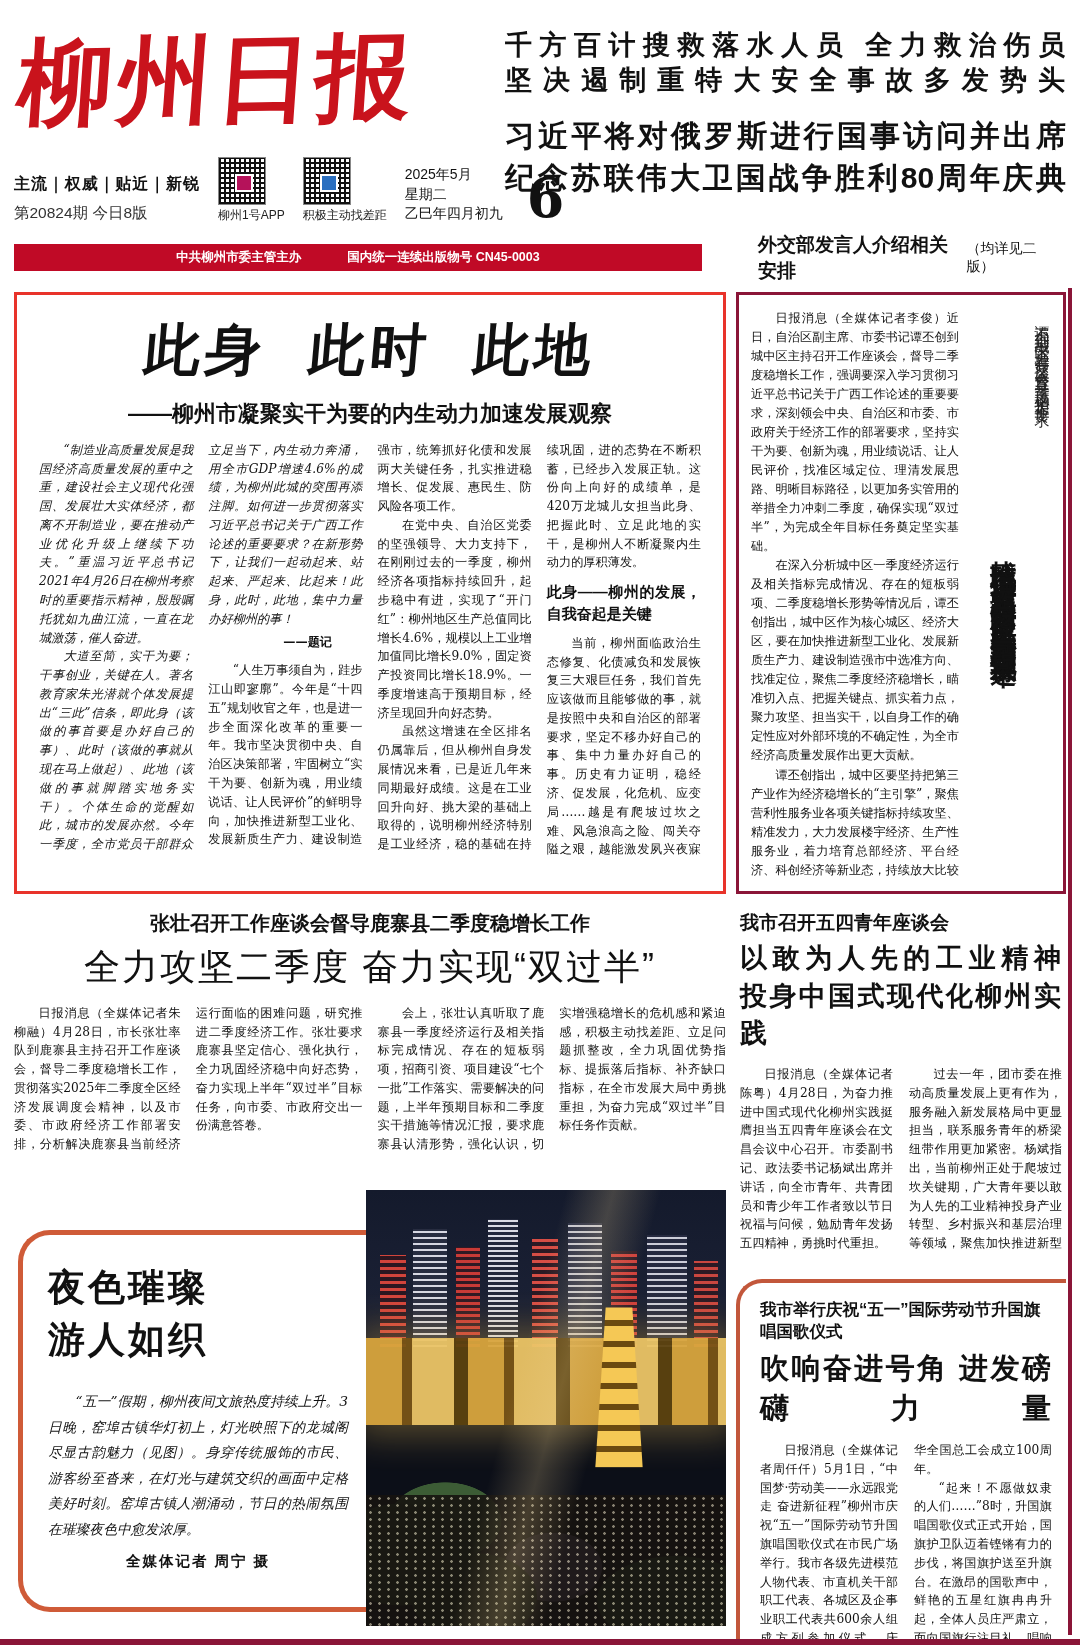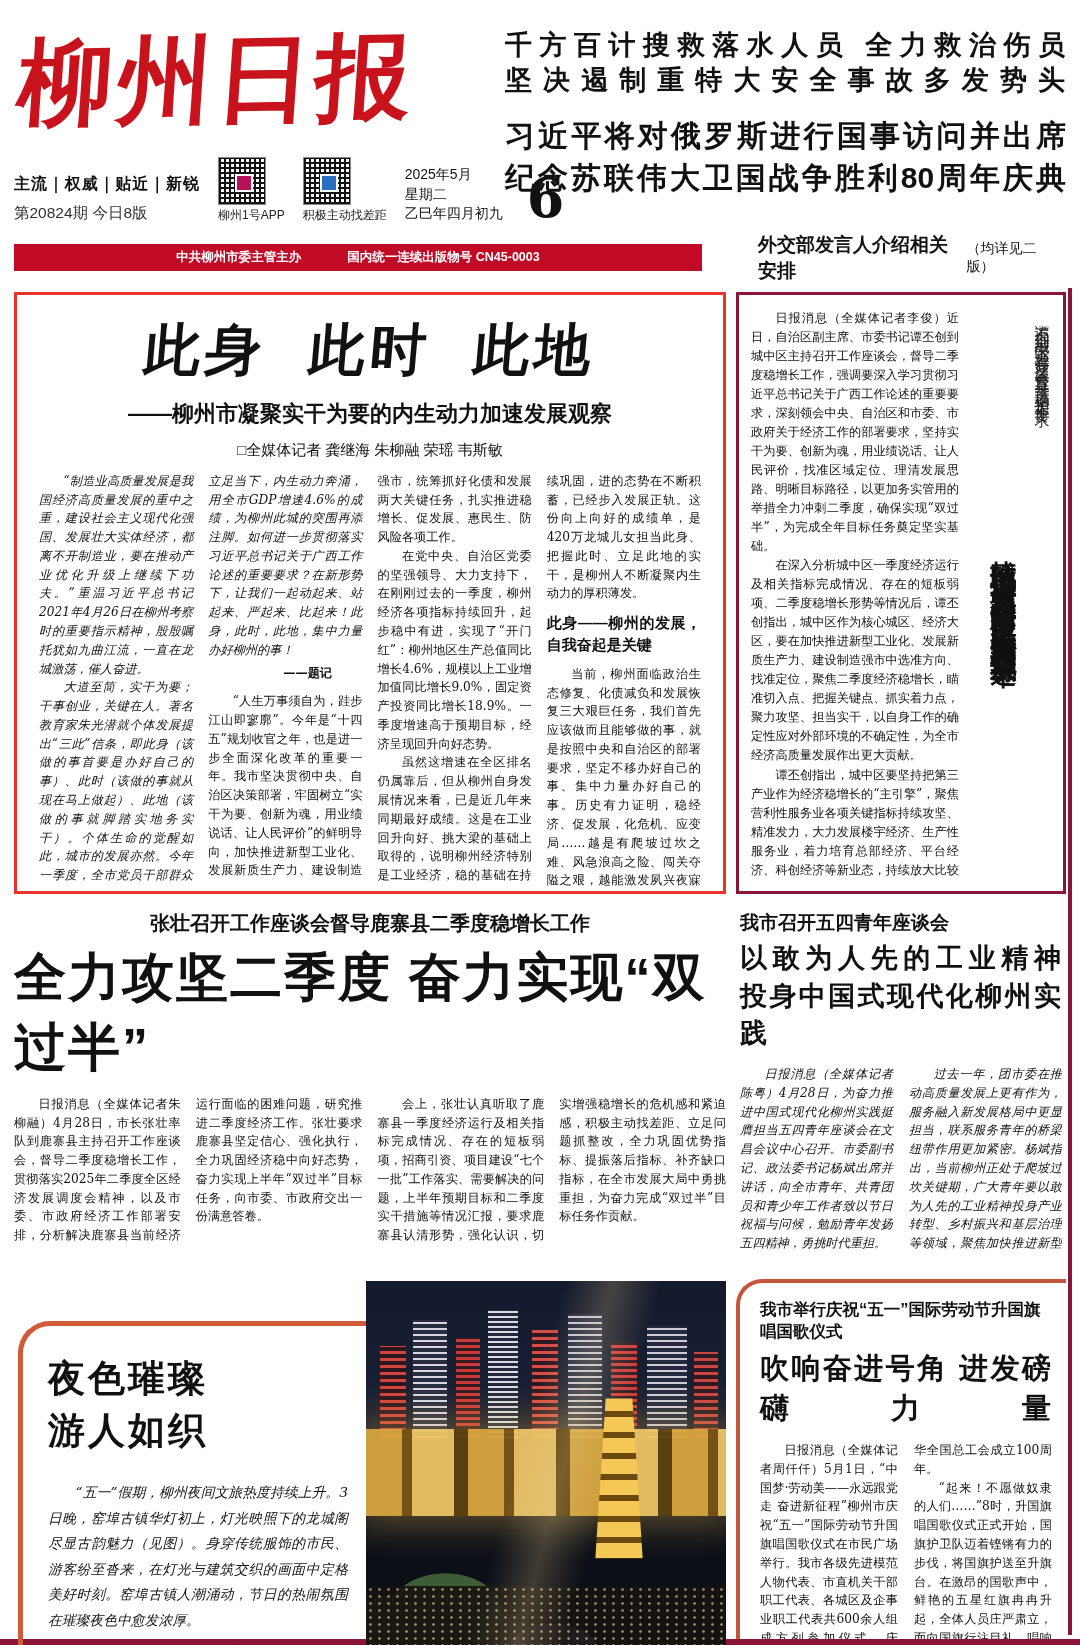--- a/index.html
+++ b/index.html
@@ -57,21 +57,21 @@
   .cols p.kai{font-style:italic;}
   .cols p.sign{text-align:right;text-indent:0;font-weight:bold;padding-right:2.5em;margin:4px 0 10px;}
   .cols p.subhead{font-family:"Liberation Sans",sans-serif;font-weight:900;font-size:15px;text-indent:0;
                   margin:9px 0;line-height:1.45;}
   .lead-cols{column-count:4;column-gap:15px;height:425px;}
 
   
   .zhang{margin-top:16px;}
   .sec-eyebrow{text-align:center;font-size:20px;font-weight:600;}
   .sec-eyebrow.left{text-align:left;}
-  .zhang-headline{margin:6px 0 12px;text-align:left;font-size:52px;font-weight:700;letter-spacing:2px;}
+  .zhang-headline{margin:6px 0 12px;text-align:center;font-size:36px;font-weight:400;letter-spacing:2px;}
   .zhang-cols{column-count:4;column-gap:15px;height:168px;}
 
   
   .photo-sec{margin-top:18px;display:flex;height:436px;position:relative;}
   .arc{position:absolute;left:4px;top:40px;bottom:14px;width:370px;border:5px solid #cf5b38;border-right:none;
        border-radius:32px 0 0 32px;z-index:1;}
   .photo-text{width:352px;flex:none;position:relative;z-index:3;padding:72px 18px 0 34px;box-sizing:border-box;background:transparent;}
   .photo-title{font-size:37px;font-weight:900;letter-spacing:3px;line-height:1.4;margin-bottom:24px;}
   .photo-caption{font-family:"DejaVu Serif",serif;font-style:italic;font-size:13.8px;line-height:1.85;
                  text-align:justify;text-indent:2em;margin:0 0 10px;}
@@ -117,21 +117,21 @@
   .tan-h{font-size:26px;font-weight:900;letter-spacing:2px;line-height:1.3;white-space:nowrap;}
   .tan-eyebrow{flex:none;writing-mode:vertical-rl;font-size:15px;letter-spacing:3.5px;padding-top:4px;color:#222;}
 
   
   .youth{margin-top:16px;padding:0 4px;}
   .youth .sec-eyebrow{font-size:19px;margin-bottom:4px;}
   .youth-headline{margin:2px 0 12px;}
   .youth-headline span{display:block;font-size:27px;font-weight:800;line-height:1.4;
                        text-align:justify;text-align-last:justify;letter-spacing:1px;}
   .cols2{column-count:2;column-gap:16px;}
-  .youth-cols{height:198px;font-style:italic;}
+  .youth-cols{height:198px;}
 
   
   .labor-box{margin-top:16px;border:4px solid #c2573b;border-right:none;border-radius:26px 0 0 26px;
              padding:16px 14px 12px 20px;box-sizing:border-box;}
   .labor-box .sec-eyebrow{font-size:16.5px;font-weight:bold;margin-bottom:6px;}
   .labor-headline{margin:0 0 12px;font-size:29px;font-weight:900;text-align:justify;text-align-last:justify;letter-spacing:1px;}
   .labor-cols{height:238px;}
 </style>
 </head>
 <body>
@@ -182,21 +182,20 @@
       <span class="tn-note">（均详见二版）</span>
     </div>
   </div>
 
   <main class="content">
     <div class="col-left">
 
       <article class="lead-box">
         <h1 class="lead-title">此身 此时 此地</h1>
         <div class="lead-sub">——柳州市凝聚实干为要的内生动力加速发展观察</div>
-        <div class="lead-byline">□全媒体记者 龚继海 朱柳融 荣瑶 韦斯敏</div>
         <div class="cols lead-cols">
             <p class="kai">“制造业高质量发展是我国经济高质量发展的重中之重，建设社会主义现代化强国、发展壮大实体经济，都离不开制造业，要在推动产业优化升级上继续下功夫。”重温习近平总书记2021年4月26日在柳州考察时的重要指示精神，殷殷嘱托犹如九曲江流，一直在龙城激荡，催人奋进。</p>
             <p class="kai">大道至简，实干为要；干事创业，关键在人。著名教育家朱光潜就个体发展提出“三此”信条，即此身（该做的事首要是办好自己的事）、此时（该做的事就从现在马上做起）、此地（该做的事就脚踏实地务实干）。个体生命的觉醒如此，城市的发展亦然。今年一季度，全市党员干部群众立足当下，内生动力奔涌，用全市GDP增速4.6%的成绩，为柳州此城的突围再添注脚。如何进一步贯彻落实习近平总书记关于广西工作论述的重要要求？在新形势下，让我们一起动起来、站起来、严起来、比起来！此身，此时，此地，集中力量办好柳州的事！</p>
             <p class="sign">——题记</p>
             <p>“人生万事须自为，跬步江山即寥廓”。今年是“十四五”规划收官之年，也是进一步全面深化改革的重要一年。我市坚决贯彻中央、自治区决策部署，牢固树立“实干为要、创新为魂，用业绩说话、让人民评价”的鲜明导向，加快推进新型工业化、发展新质生产力、建设制造强市，统筹抓好化债和发展两大关键任务，扎实推进稳增长、促发展、惠民生、防风险各项工作。</p>
             <p>在党中央、自治区党委的坚强领导、大力支持下，在刚刚过去的一季度，柳州经济各项指标持续回升，起步稳中有进，实现了“开门红”：柳州地区生产总值同比增长4.6%，规模以上工业增加值同比增长9.0%，固定资产投资同比增长18.9%。一季度增速高于预期目标，经济呈现回升向好态势。</p>
             <p>虽然这增速在全区排名仍属靠后，但从柳州自身发展情况来看，已是近几年来同期最好成绩。这是在工业回升向好、挑大梁的基础上取得的，说明柳州经济特别是工业经济，稳的基础在持续巩固，进的态势在不断积蓄，已经步入发展正轨。这份向上向好的成绩单，是420万龙城儿女担当此身、把握此时、立足此地的实干，是柳州人不断凝聚内生动力的厚积薄发。</p>
             <p class="subhead">此身——柳州的发展，自我奋起是关键</p>
             <p>当前，柳州面临政治生态修复、化债减负和发展恢复三大艰巨任务，我们首先应该做而且能够做的事，就是按照中央和自治区的部署要求，坚定不移办好自己的事、集中力量办好自己的事。历史有力证明，稳经济、促发展，化危机、应变局……越是有爬坡过坎之难、风急浪高之险、闯关夺隘之艰，越能激发夙兴夜寐之勤、力挽狂澜之智、一往无前之勇。</p>
           </div>

